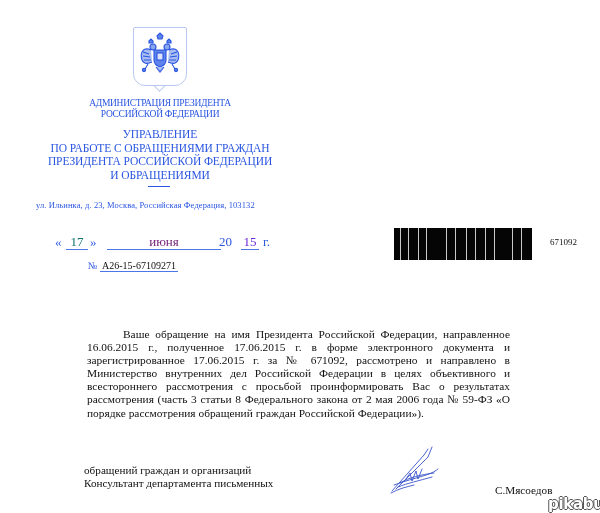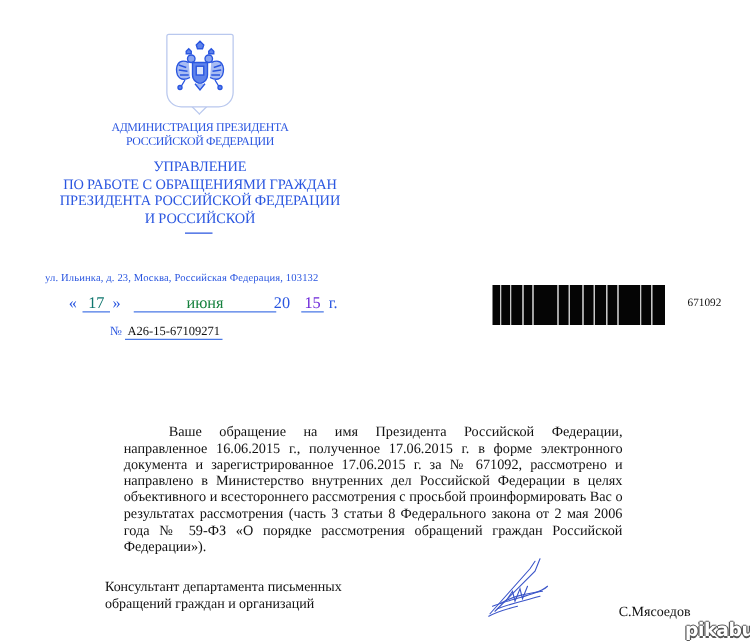--- a/index.html
+++ b/index.html
@@ -19,34 +19,34 @@
     }
     .admin {
       left: 60px; top: 98px; width: 200px; text-align: center;
       font-size: 9.5px; line-height: 11px; letter-spacing: -0.3px;
     }
     .dept {
       left: 20px; top: 128px; width: 280px; text-align: center;
       font-size: 11.5px; line-height: 13.5px; font-weight: normal; letter-spacing: -0.1px;
     }
     .dept-rule { left: 148px; top: 186px; width: 22px; height: 1px; background: #2a56e0; }
-    .address { left: 36px; top: 200px; font-size: 8.5px; letter-spacing: 0.1px; margin-top: 17px; }
+    .address { left: 36px; top: 200px; font-size: 8.5px; letter-spacing: 0.1px; }
     .date-row { left: 55px; top: 234px; font-size: 13px; height: 18px; }
     .date-row span { position: absolute; top: 0; white-space: nowrap; }
     .uline { border-bottom: 1px solid #4a78e6; text-align: center; height: 15px; }
     .num-row { left: 88px; top: 260px; font-size: 10px; }
     .barcode { left: 394px; top: 228px; width: 138px; height: 32px; display: flex; gap: 0; }
     .barcode .bar { height: 100%; background: #050505; }
     .barcode .gap { height: 100%; background: #c9c9c9; width: 1px; }
     .barcode-num { left: 550px; top: 237px; font-size: 9px; color: #111; }
     .body-text {
       left: 87px; top: 328px; width: 423px; font-size: 11.4px; line-height: 13.1px;
       text-align: justify; color: #111;
     }
-    .body-text p { margin: 12px; text-indent: 36px; text-align: justify; }
+    .body-text p { margin: 0; text-indent: 36px; text-align: justify; }
     .sign-title { left: 84px; top: 464px; font-size: 11.2px; line-height: 13px; }
     .signer { left: 495px; top: 484px; font-size: 11.2px; font-family: Liberation Serif, serif; }
     .signature { left: 388px; top: 445px; width: 54px; height: 52px; }
     .watermark {
       left: 548px; top: 495px; font-family: "DejaVu Sans", sans-serif; font-weight: bold;
       font-size: 15px; color: #fff; letter-spacing: -0.3px;
       text-shadow: 1px 0 #555, -1px 0 #555, 0 1px #555, 0 -1px #555;
     }
   </style>
 </head>
@@ -82,31 +82,31 @@
 
 <div class="abs admin blue">
   <div>АДМИНИСТРАЦИЯ ПРЕЗИДЕНТА</div>
   <div>РОССИЙСКОЙ ФЕДЕРАЦИИ</div>
 </div>
 
 <div class="abs dept blue">
   <div>УПРАВЛЕНИЕ</div>
   <div>ПО РАБОТЕ С ОБРАЩЕНИЯМИ ГРАЖДАН</div>
   <div>ПРЕЗИДЕНТА РОССИЙСКОЙ ФЕДЕРАЦИИ</div>
-  <div>И РОССИЙСКОЙ</div>
+  <div>И ОБРАЩЕНИЯМИ</div>
 </div>
 <div class="abs dept-rule"></div>
 
 <div class="abs address blue">ул. Ильинка, д. 23, Москва, Российская Федерация, 103132</div>
 
 <div class="abs date-row blue">
   <span style="left:0px;">«</span>
   <span class="uline" style="left:11px; width:22px; color:#0f766e;">17</span>
   <span style="left:35px;">»</span>
-  <span class="uline" style="left:52px; width:114px; color:#15803d;">июня</span>
+  <span class="uline" style="left:52px; width:114px; color:#701a75;">июня</span>
   <span style="left:164px;font-family:Liberation Serif, serif;">20</span>
   <span class="uline" style="left:186px; width:18px; color:#6d28d9;">15</span>
   <span style="left:208px;">г.</span>
 </div>
 
 <div class="abs num-row">
   <span class="blue">№</span>
   <span style="display:inline-block; border-bottom:1px solid #4a78e6; padding:0 2px; color:#111;">А26-15-67109271</span>
 </div>
 
@@ -141,22 +141,22 @@
     <div class="gap"></div>
   <div class="bar" style="width:10px"></div>
 </div>
 <div class="abs barcode-num">671092</div>
 
 <div class="abs body-text">
   <p>Ваше обращение на имя Президента Российской Федерации, направленное 16.06.2015 г., полученное 17.06.2015 г. в форме электронного документа и зарегистрированное 17.06.2015 г. за № 671092, рассмотрено и направлено в Министерство внутренних дел Российской Федерации в целях объективного и всестороннего рассмотрения с просьбой проинформировать Вас о результатах рассмотрения (часть 3 статьи 8 Федерального закона от 2 мая 2006 года № 59-ФЗ «О порядке рассмотрения обращений граждан Российской Федерации»).</p>
 </div>
 
 <div class="abs sign-title">
+  <div>обращений граждан и организаций</div>
   <div>Консультант департамента письменных</div>
-  <div>обращений граждан и организаций</div>
 </div>
 
 <svg class="abs signature" viewBox="0 0 54 52">
   <g fill="none" stroke="#3b55c9" stroke-width="0.9" stroke-linecap="round">
     <path d="M4 46 L36 10 L40 4"></path>
     <path d="M8 44 L40 12 L44 2"></path>
     <path d="M6 40 C16 36, 26 34, 38 30 C44 28, 48 26, 50 24"></path>
     <path d="M10 42 C20 38, 30 36, 44 32"></path>
     <path d="M18 34 L22 28 L24 36 L28 26 L30 34 L34 24"></path>
     <path d="M12 38 C22 32, 32 30, 46 28"></path>

